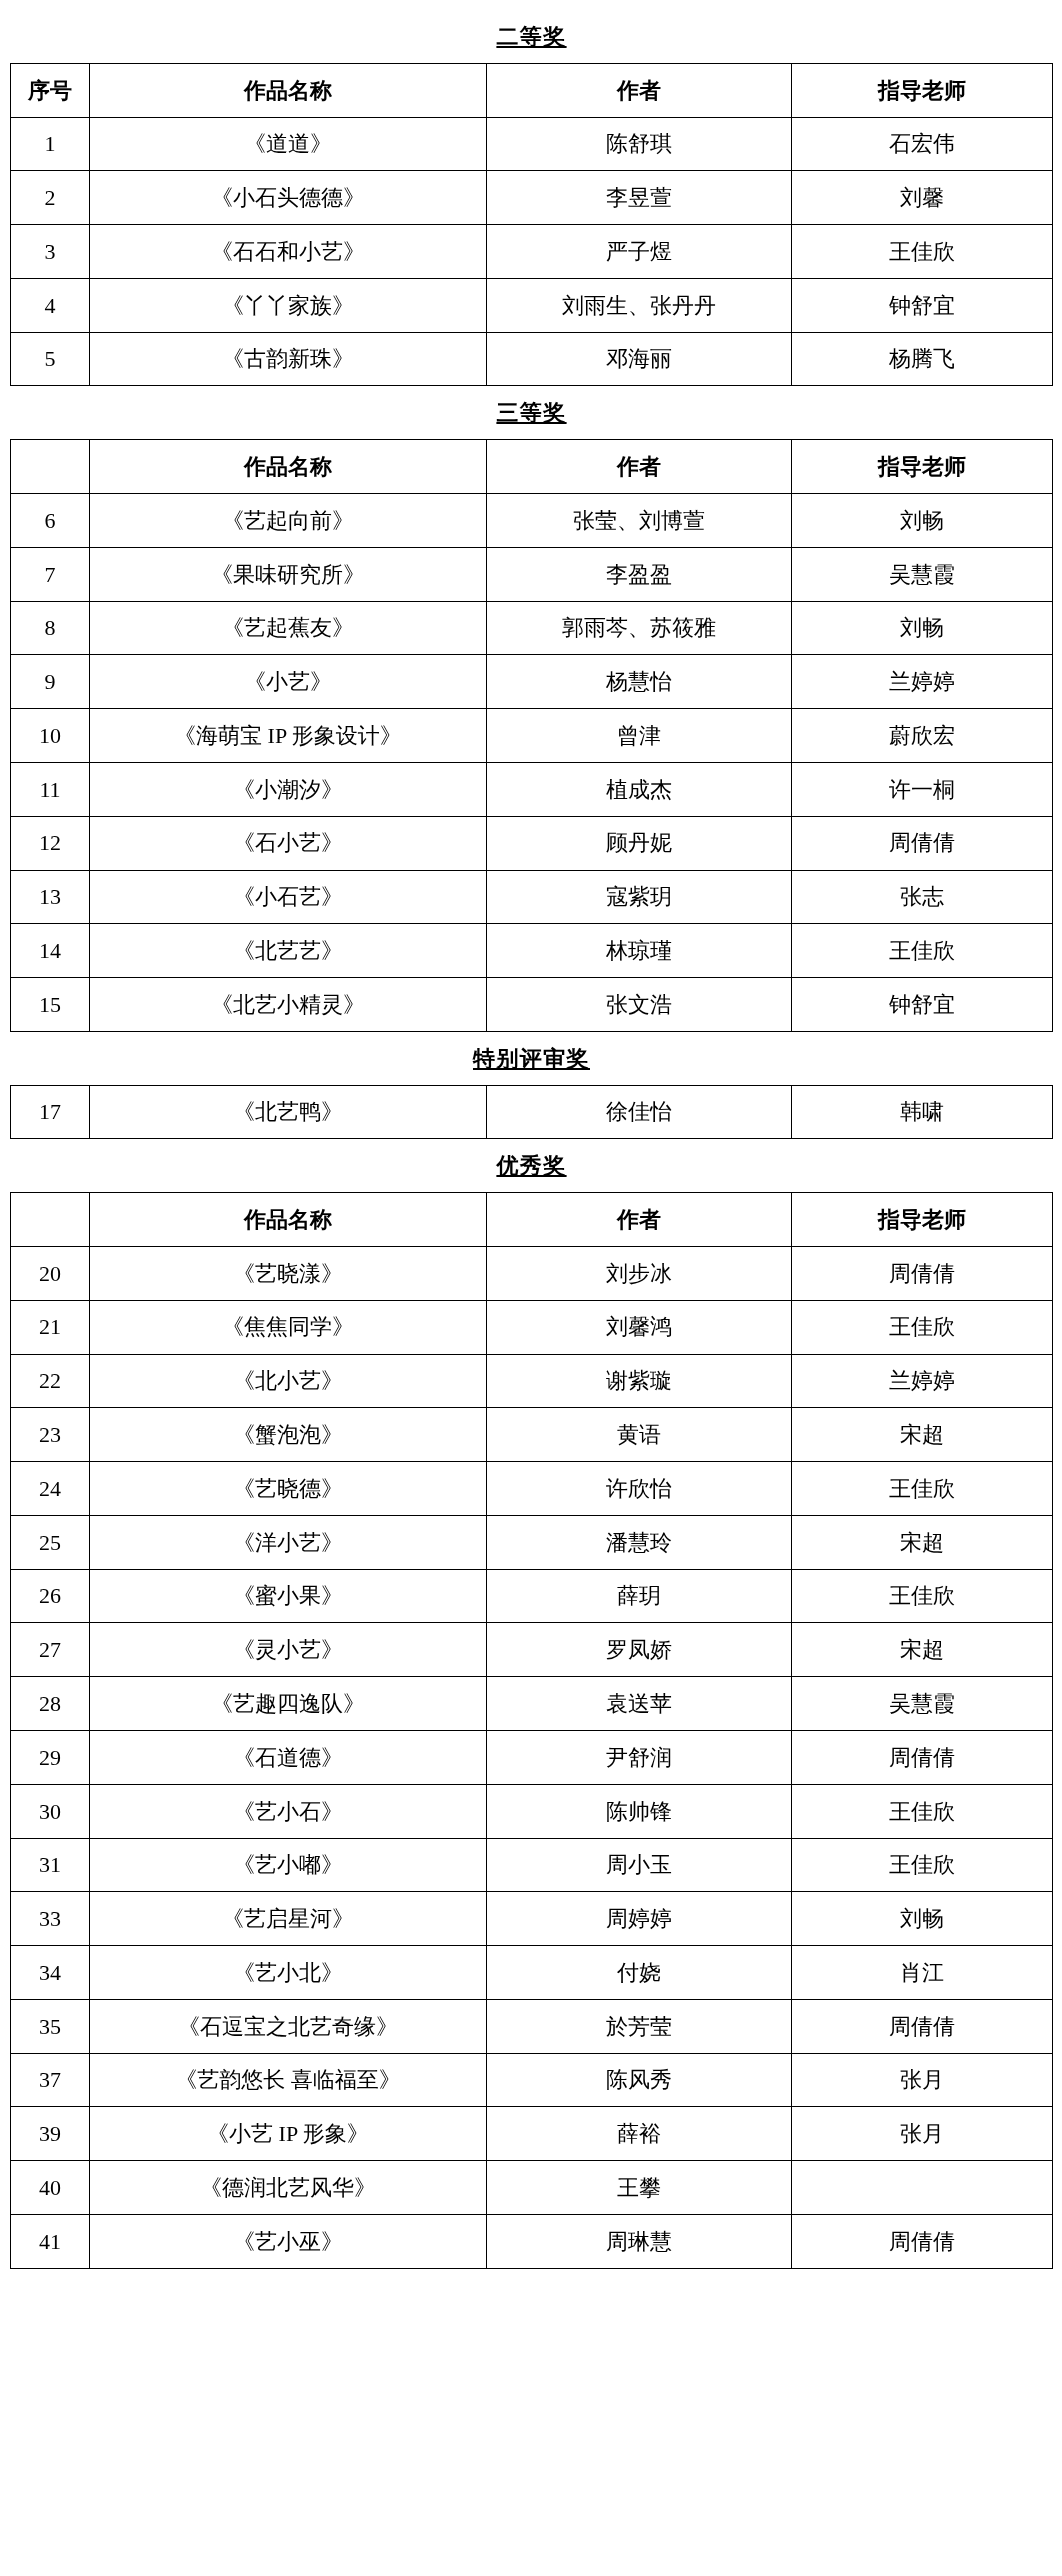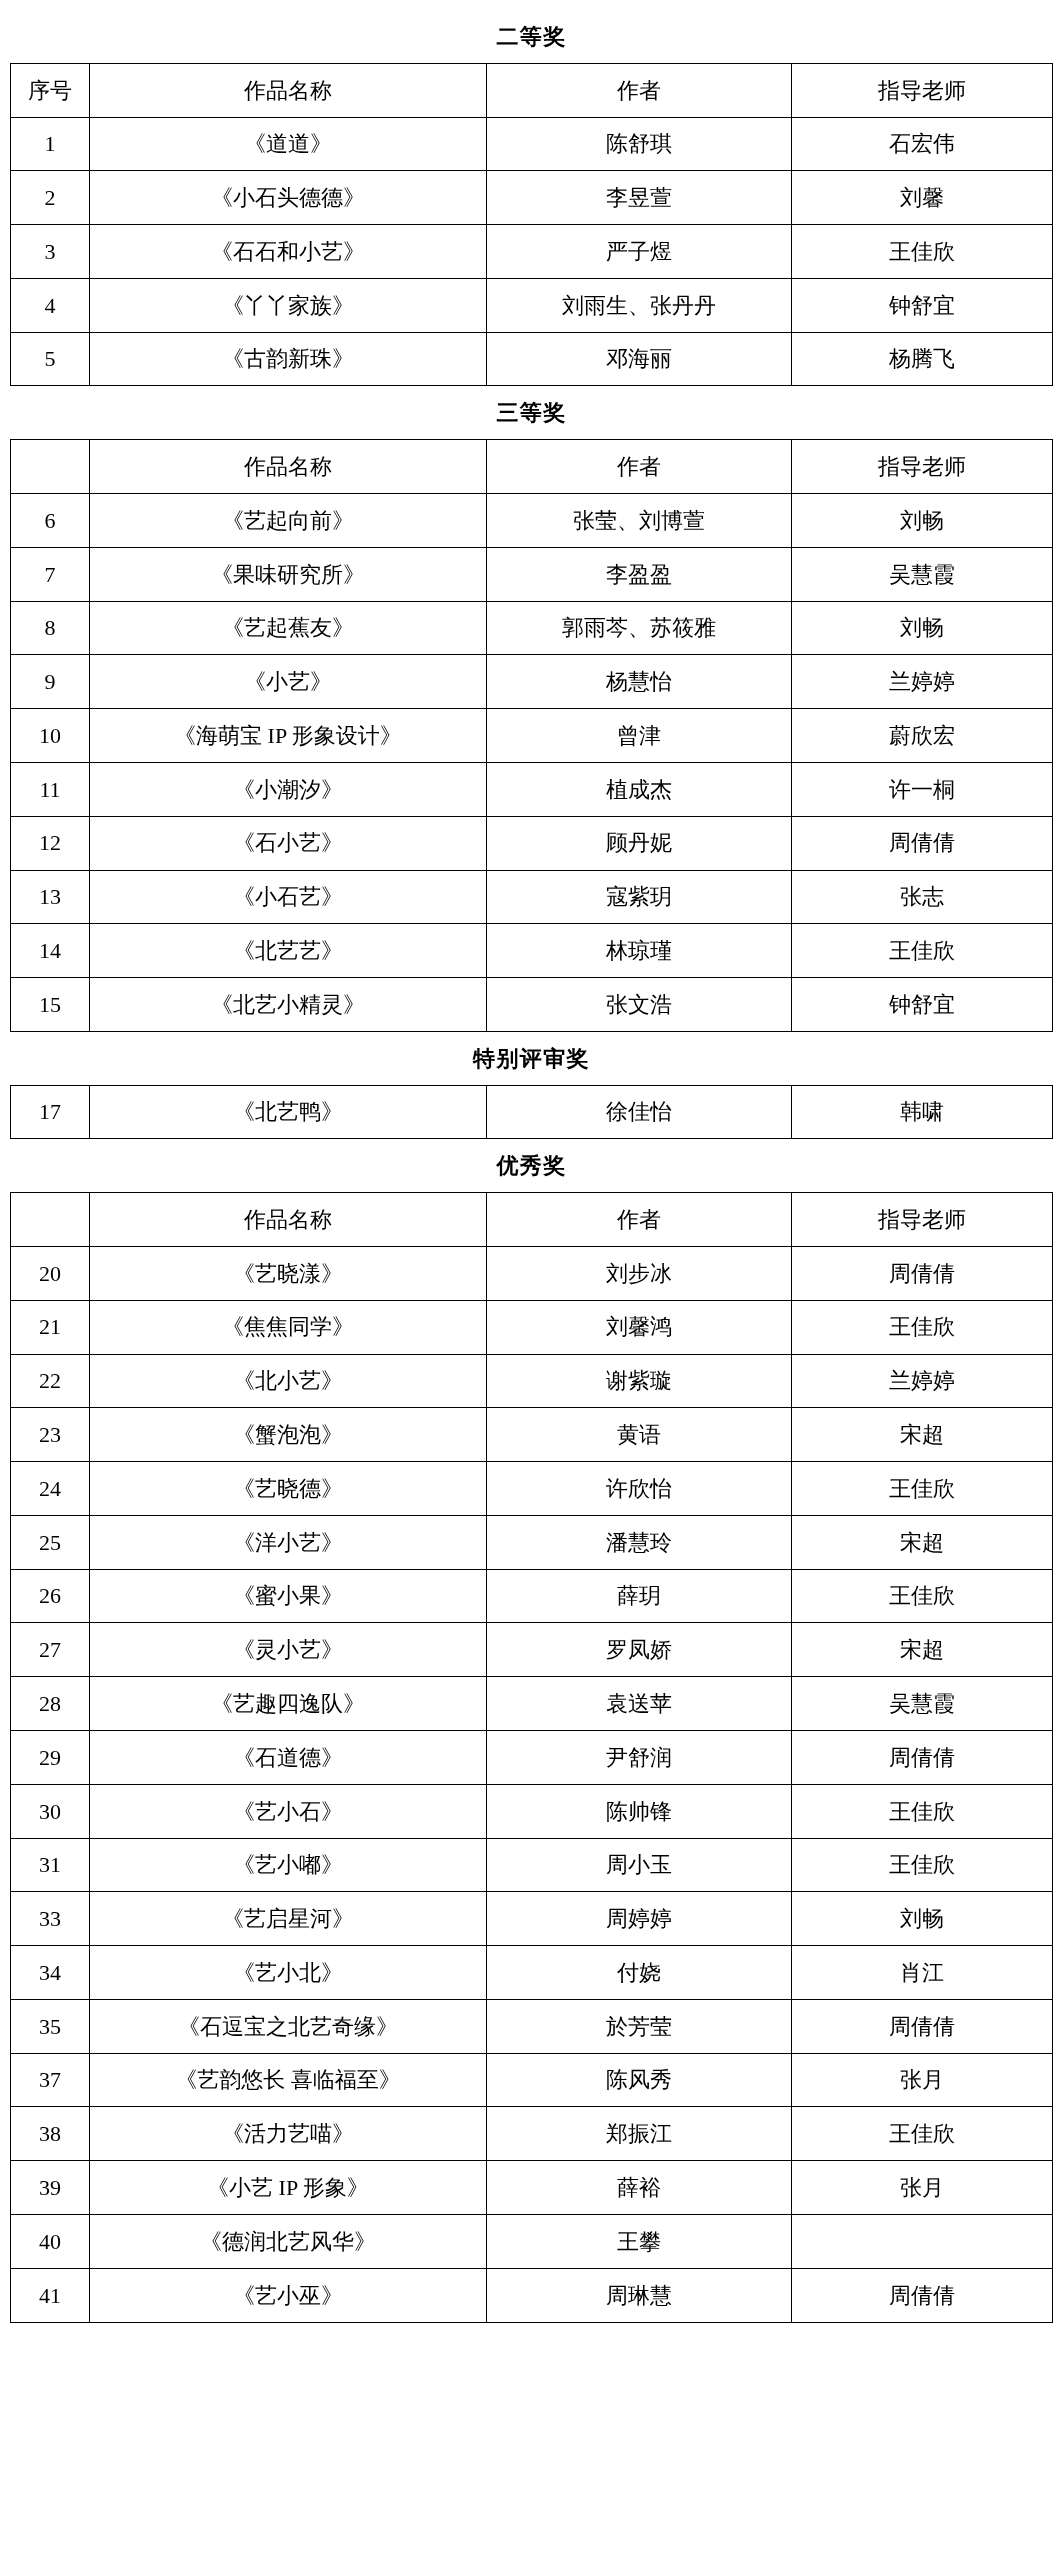--- a/index.html
+++ b/index.html
@@ -39,26 +39,27 @@
   col.c-no      { width: 79px; }
   col.c-title   { width: 397px; }
   col.c-author  { width: 305px; }
   col.c-teacher { width: 261px; }
 
   tr.section-row td {
     border-left: none;
     border-right: none;
     font-weight: bold;
     letter-spacing: 1.4px;
+    text-decoration: underline;
   }
   tr.section-row.first td {
     border-top: none;
   }
   tr.header-row td {
-    font-weight: normal;
+    font-weight: bold;
   }
   tr.header-row td.empty-no {
     
   }
 </style>
 </head>
 <body>
 
 <div class="page">
   <table class="award-table">
@@ -285,26 +286,20 @@
           <td>於芳莹</td>
           <td>周倩倩</td>
         </tr>
         <tr>
           <td>37</td>
           <td>《艺韵悠长 喜临福至》</td>
           <td>陈风秀</td>
           <td>张月</td>
         </tr>
         <tr>
-          <td>38</td>
-          <td>《活力艺喵》</td>
-          <td>郑振江</td>
-          <td>王佳欣</td>
-        </tr>
-        <tr>
           <td>39</td>
           <td>《小艺 IP 形象》</td>
           <td>薛裕</td>
           <td>张月</td>
         </tr>
         <tr>
           <td>40</td>
           <td>《德润北艺风华》</td>
           <td>王攀</td>
           <td></td>

